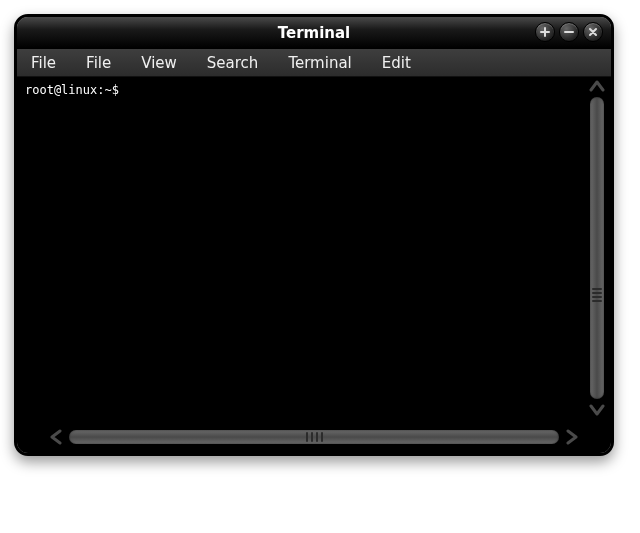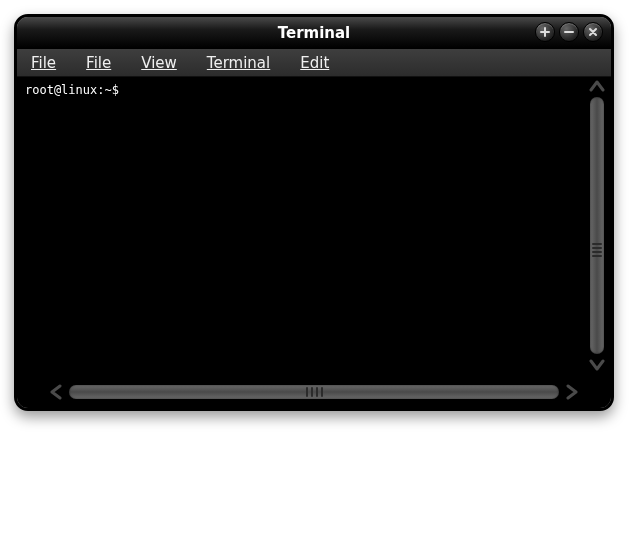--- a/index.html
+++ b/index.html
@@ -9,21 +9,21 @@
       background: #fff;
       font-family: "DejaVu Sans", Arial, sans-serif;
       display: flex;
       align-items: flex-start;
       justify-content: flex-start;
     }
     .window {
       position: relative;
       margin: 14px;
       width: 600px;
-      height: 397px;
+      height: 442px;
       background: #a0a0a0;
       border-radius: 14px;
       box-shadow: 0 6px 14px rgba(0,0,0,0.4);
       border: 3px solid #000;
       overflow: hidden;
       display: flex;
       flex-direction: column;
       justify-content: space-between;
     }
     .titlebar {
@@ -67,21 +67,20 @@
       align-items: center;
       padding: 0 8px;
       gap: 18px;
       border-bottom: 1px solid #111;
     }
     .menu-item {
       color: #f0f0f0;
       font-size: 15px;
       cursor: pointer;
       padding: 2px 6px;
-      text-decoration: underline;
     }
     .terminal-body {
       flex: 1;
       position: relative;
       background: #000000;
       overflow: hidden;
     }
     .terminal-text {
       position: absolute;
       top: 6px;
@@ -215,20 +214,21 @@
             </svg>
         </span>
       </div>
     </div>
   </div>
 
   <div class="menubar">
     <span class="menu-item">File</span>
     <span class="menu-item">File</span>
     <span class="menu-item">View</span>
+    <span class="menu-item">Search</span>
     <span class="menu-item">Terminal</span>
     <span class="menu-item">Edit</span>
   </div>
 
   <div class="terminal-body">
     <div class="terminal-text">root@linux:~$</div>
 
     <div class="vscroll">
       <div class="arrow">
         <span>

